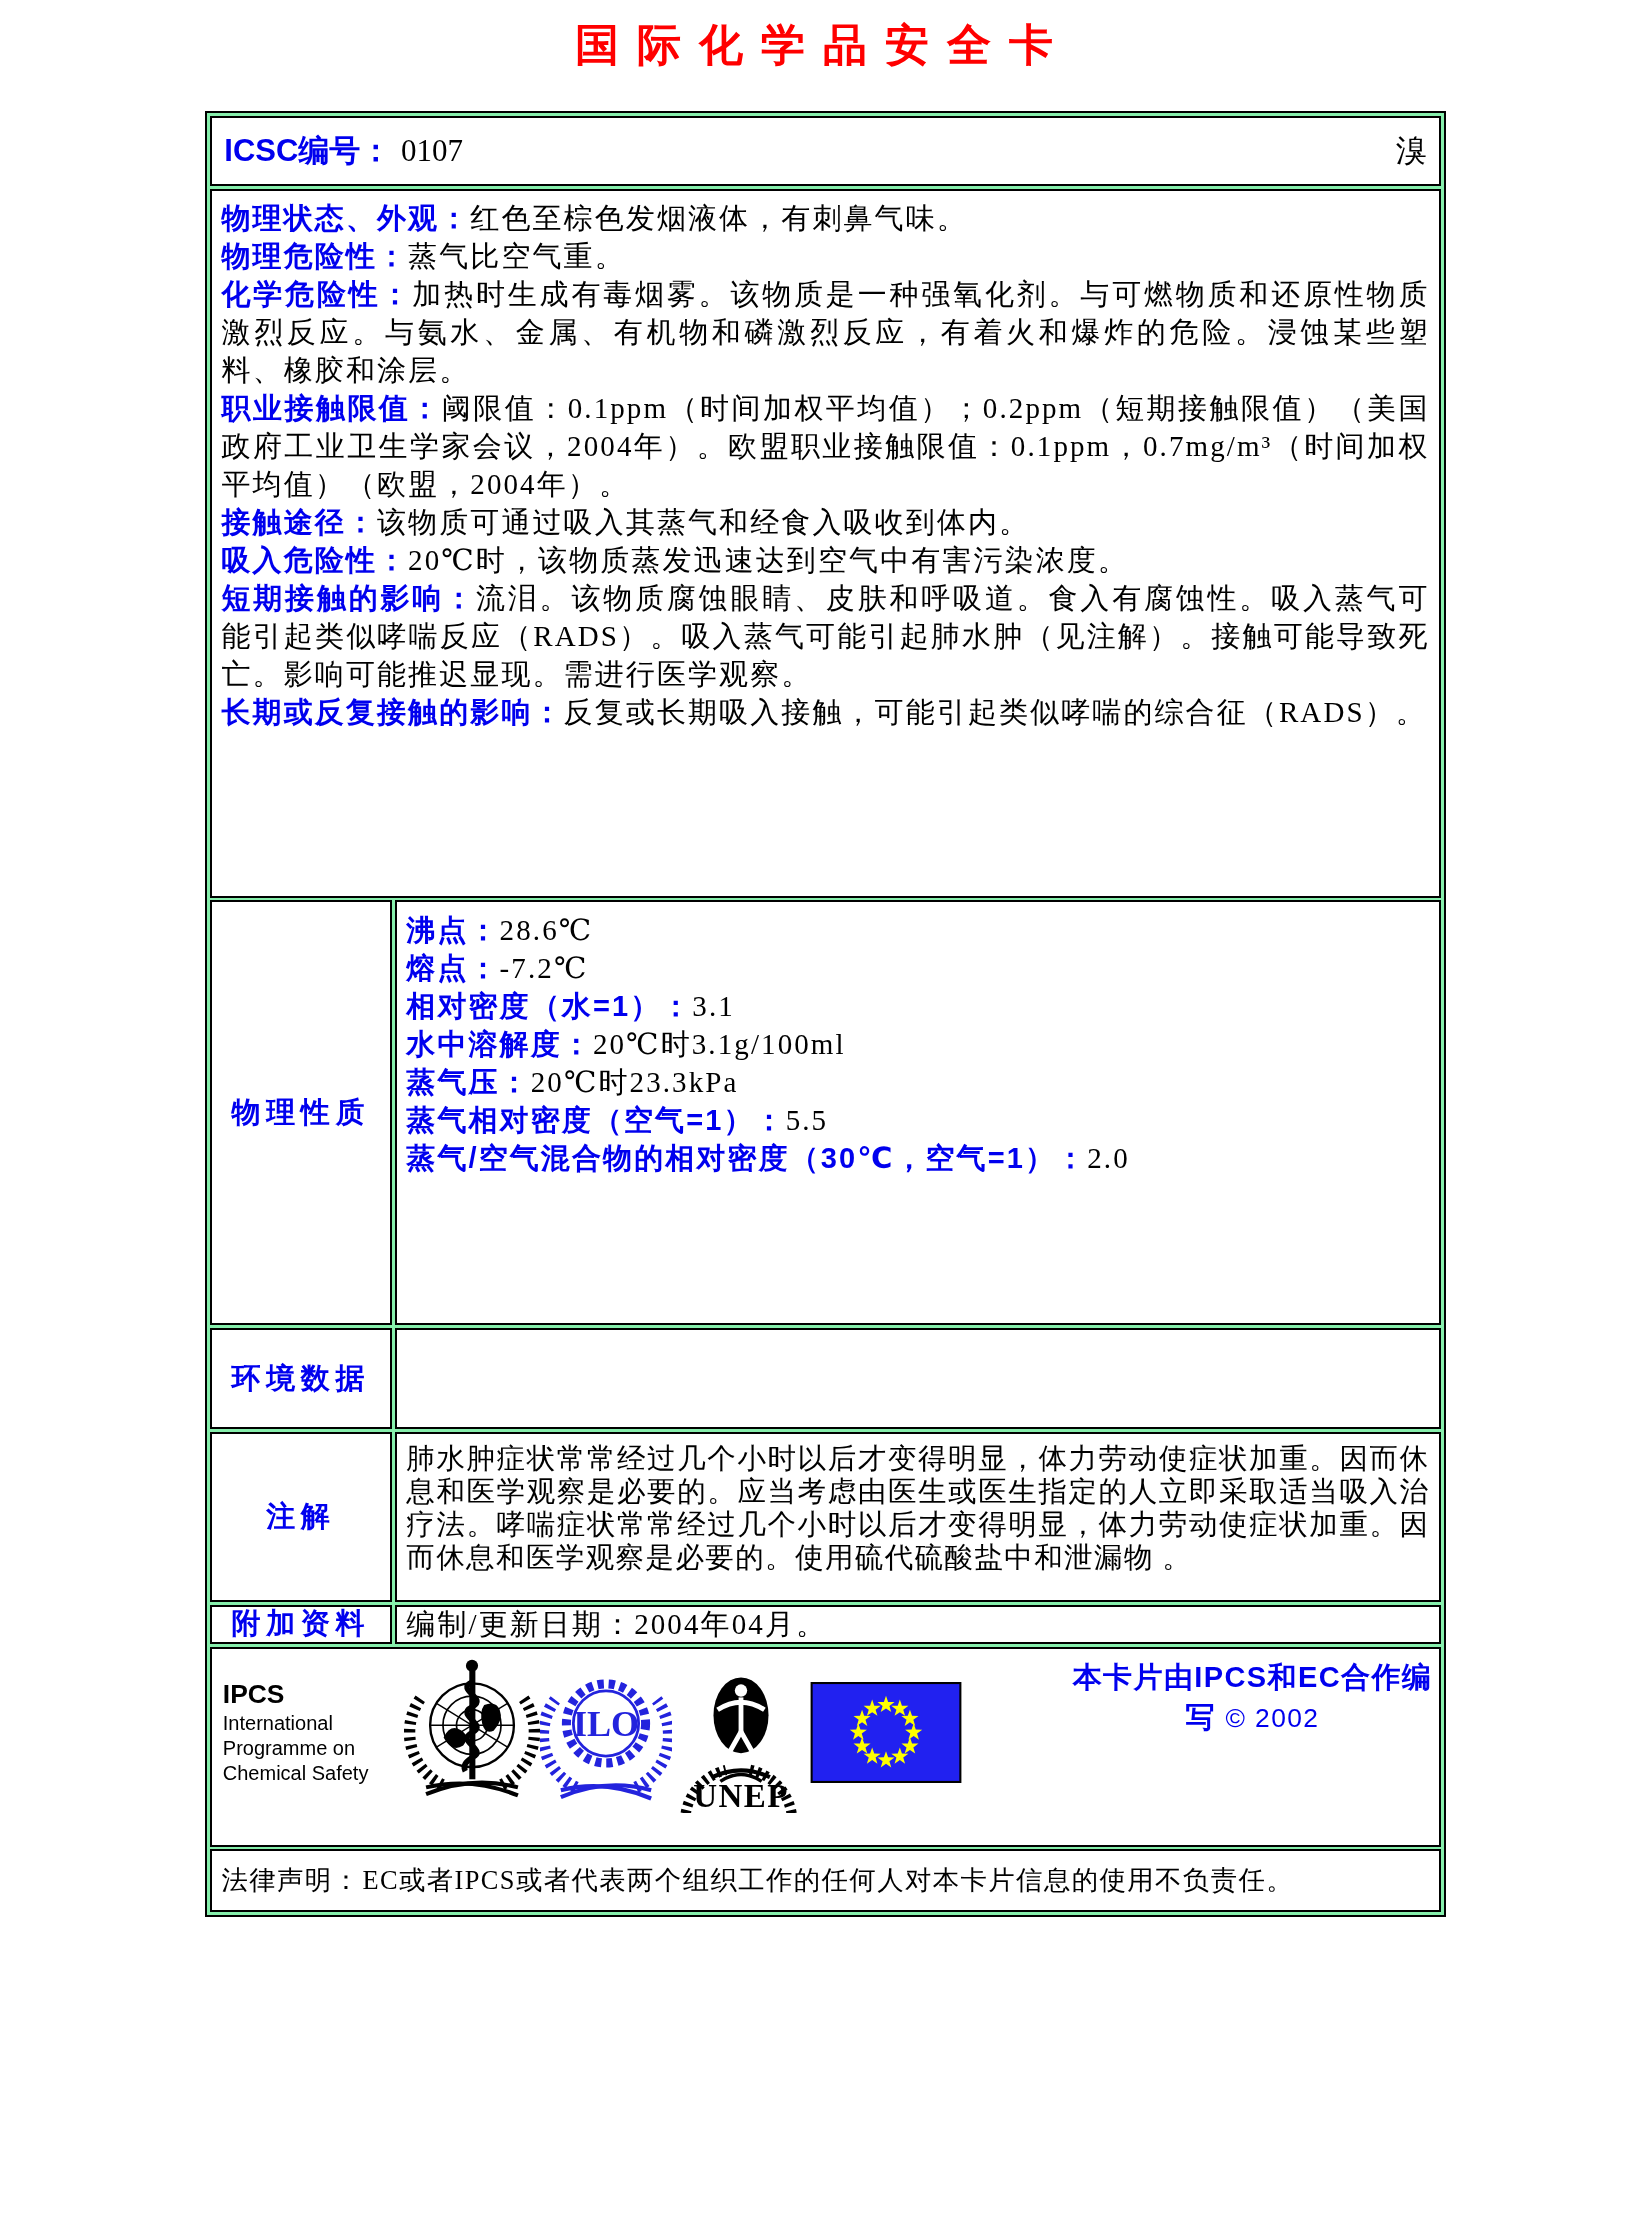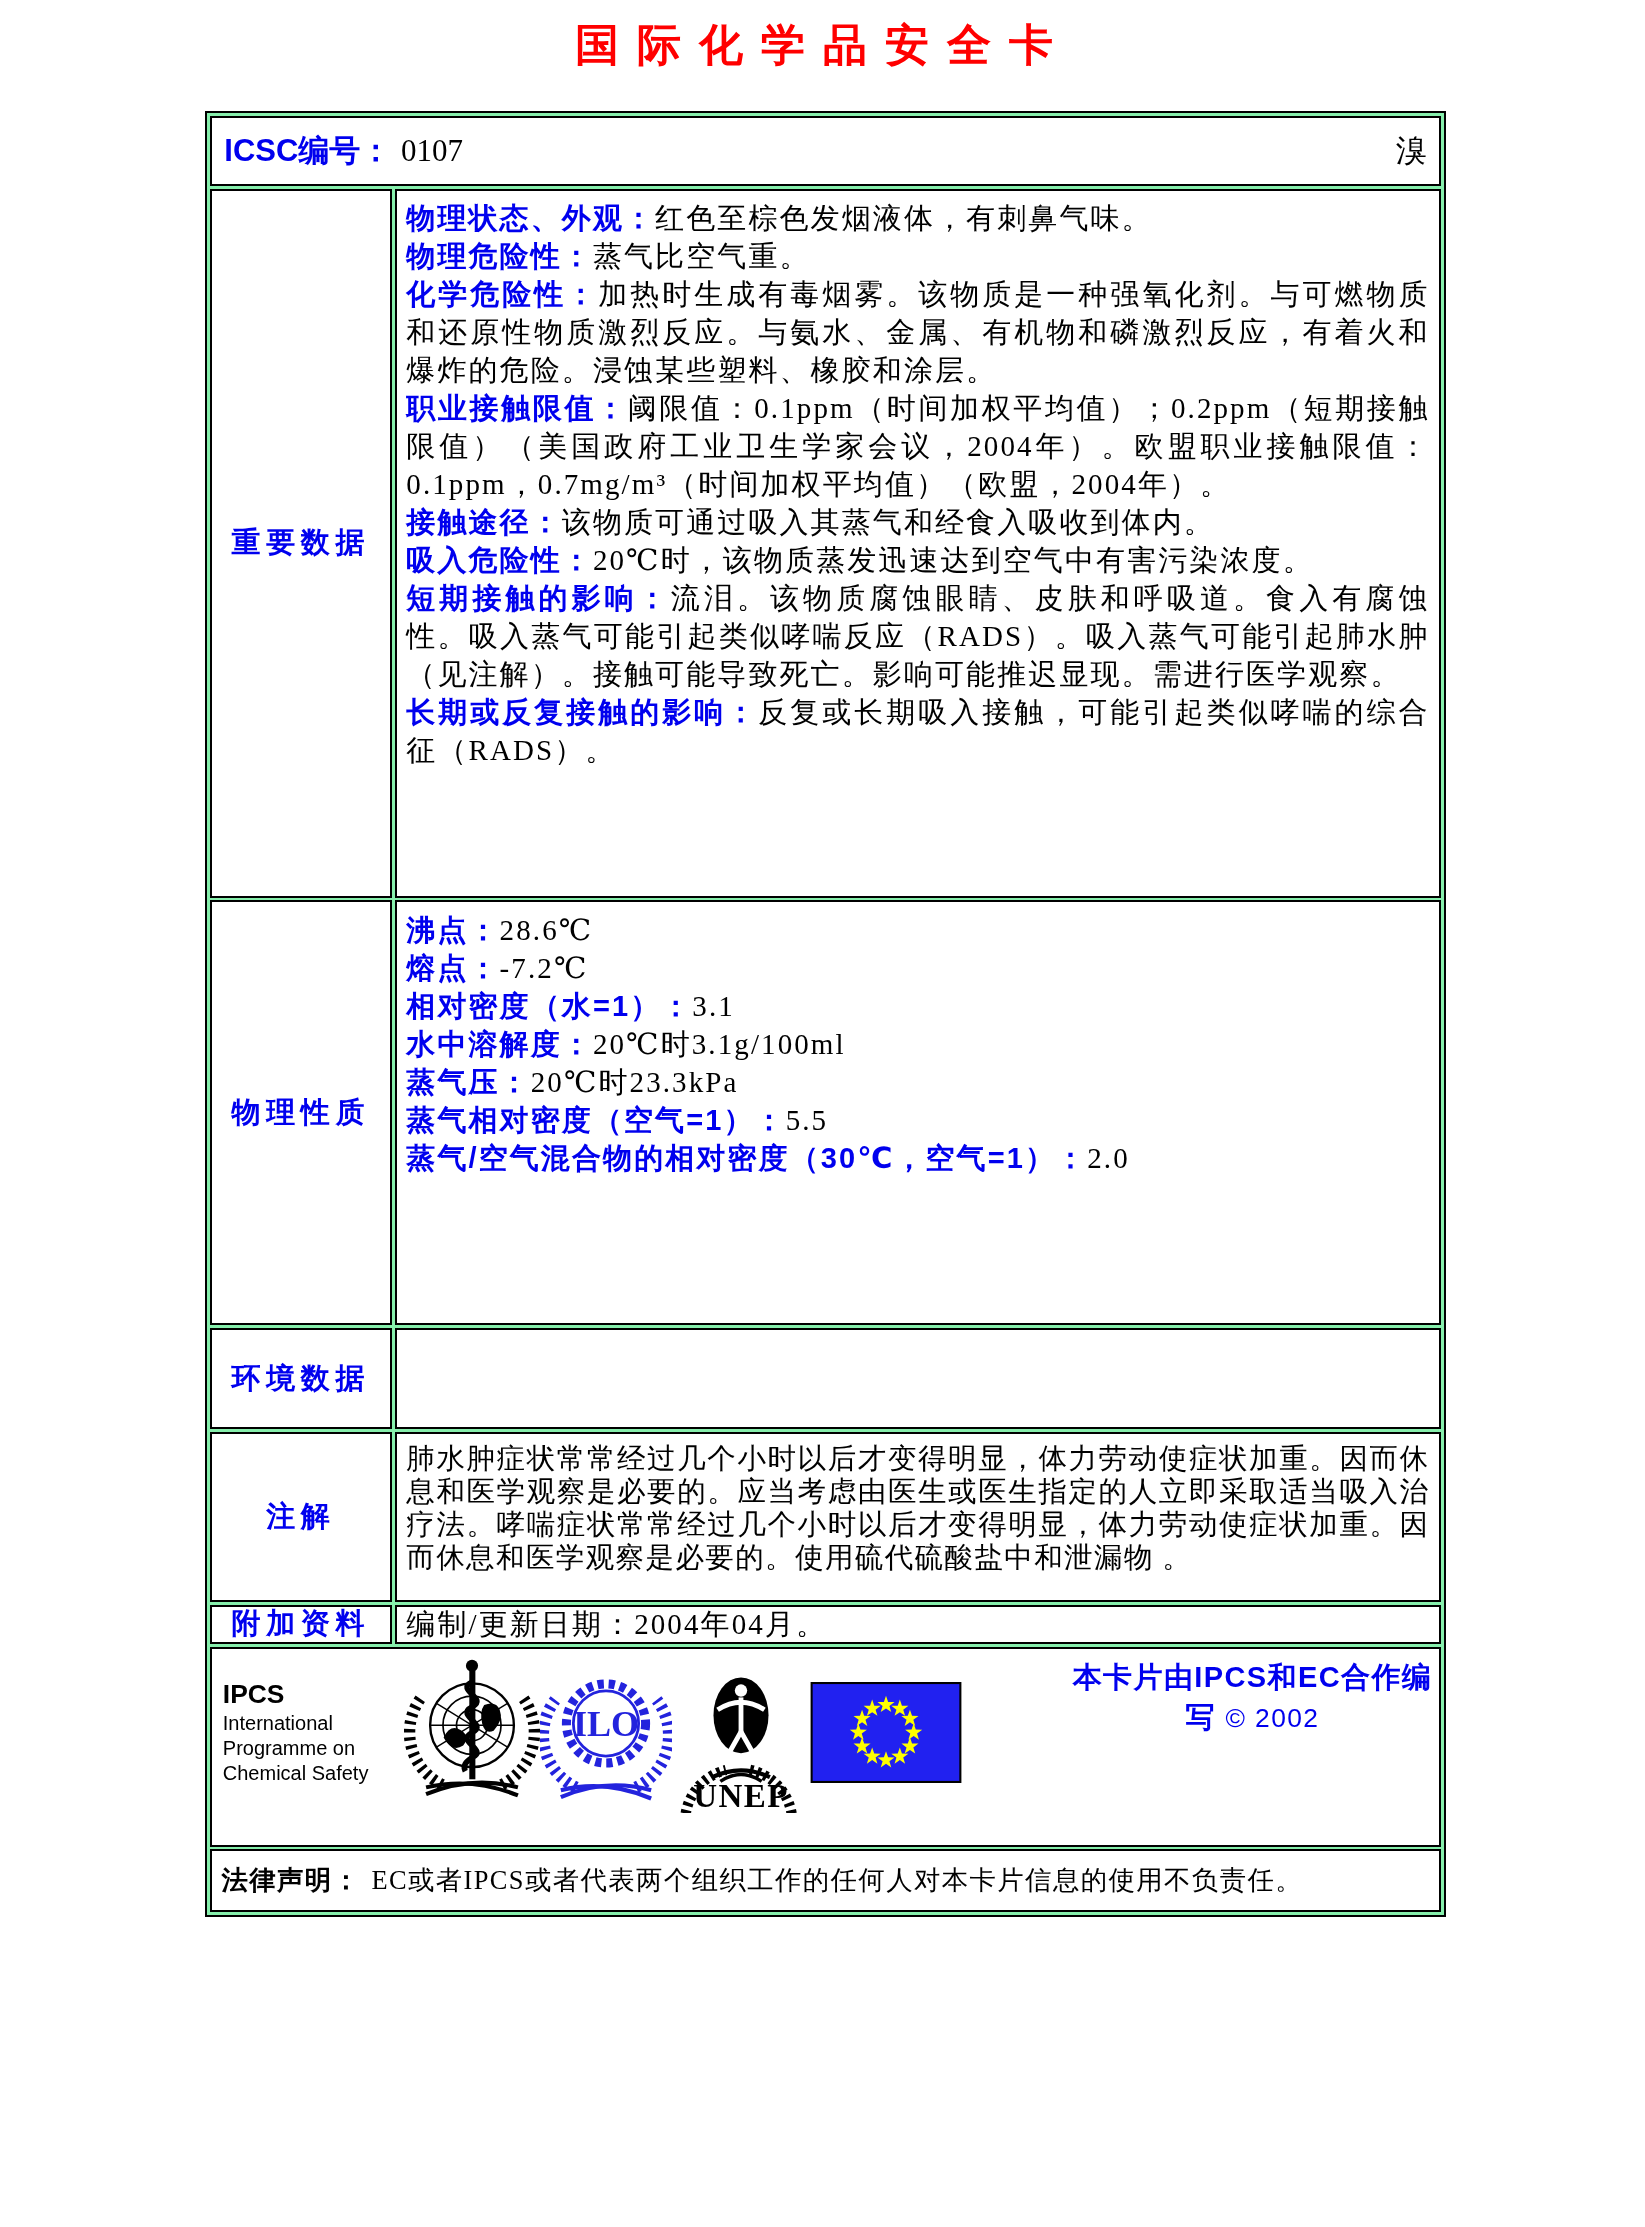--- a/index.html
+++ b/index.html
@@ -54,21 +54,21 @@
   .ipcs-acronym{font-size:26.4px;font-weight:bold;line-height:33px;}
   .ipcs-line{font-size:20px;line-height:25px;}
   .footer-caption{
     text-align:center;margin-top:5.6px;
     font-family:"Liberation Sans","DejaVu Sans",sans-serif;
     color:#0000ee;font-size:29px;font-weight:bold;letter-spacing:1.4px;
   }
   .footer-caption .copyright{font-weight:normal;font-size:26.4px;}
   .row-legal{height:63px;}
   .legal-cell{flex:1;display:flex;align-items:center;padding:0 9.7px;font-size:26.4px;letter-spacing:1.4px;}
-  .legal-k{font-weight:bold;font-family:"Liberation Sans","DejaVu Sans",sans-serif;margin-right:11px;white-space:nowrap;}
+  .legal-k{font-weight:normal;font-family:"Liberation Sans","DejaVu Sans",sans-serif;margin-right:2px;white-space:nowrap;}
   svg{display:block;}
   .eu-wrap{align-self:center;}
 </style>
 </head>
 <body>
 
 <div class="page-title">国际化学品安全卡</div>
 
 <div class="card">
 
@@ -76,21 +76,20 @@
     <div class="cell header-cell">
       <div class="header-left">
         <span class="k">ICSC编号：</span>
           <span class="v">0107</span>
       </div>
       <span class="v">溴</span>
     </div>
   </div>
 
   <div class="row row-important">
-    <div class="cell label-cell">重要数据</div>
     <div class="cell content-cell">
       <p><span class="k">物理状态、外观：</span><span class="v">红色至棕色发烟液体，有刺鼻气味。</span></p>
       <p><span class="k">物理危险性：</span><span class="v">蒸气比空气重。</span></p>
       <p><span class="k">化学危险性：</span><span class="v">加热时生成有毒烟雾。该物质是一种强氧化剂。与可燃物质和还原性物质激烈反应。与氨水、金属、有机物和磷激烈反应，有着火和爆炸的危险。浸蚀某些塑料、橡胶和涂层。</span></p>
       <p><span class="k">职业接触限值：</span><span class="v">阈限值：0.1ppm（时间加权平均值）；0.2ppm（短期接触限值）（美国政府工业卫生学家会议，2004年）。欧盟职业接触限值：0.1ppm，0.7mg/m³（时间加权平均值）（欧盟，2004年）。</span></p>
       <p><span class="k">接触途径：</span><span class="v">该物质可通过吸入其蒸气和经食入吸收到体内。</span></p>
       <p><span class="k">吸入危险性：</span><span class="v">20℃时，该物质蒸发迅速达到空气中有害污染浓度。</span></p>
       <p><span class="k">短期接触的影响：</span><span class="v">流泪。该物质腐蚀眼睛、皮肤和呼吸道。食入有腐蚀性。吸入蒸气可能引起类似哮喘反应（RADS）。吸入蒸气可能引起肺水肿（见注解）。接触可能导致死亡。影响可能推迟显现。需进行医学观察。</span></p>
       <p><span class="k">长期或反复接触的影响：</span><span class="v">反复或长期吸入接触，可能引起类似哮喘的综合征（RADS）。</span></p>
     </div>

